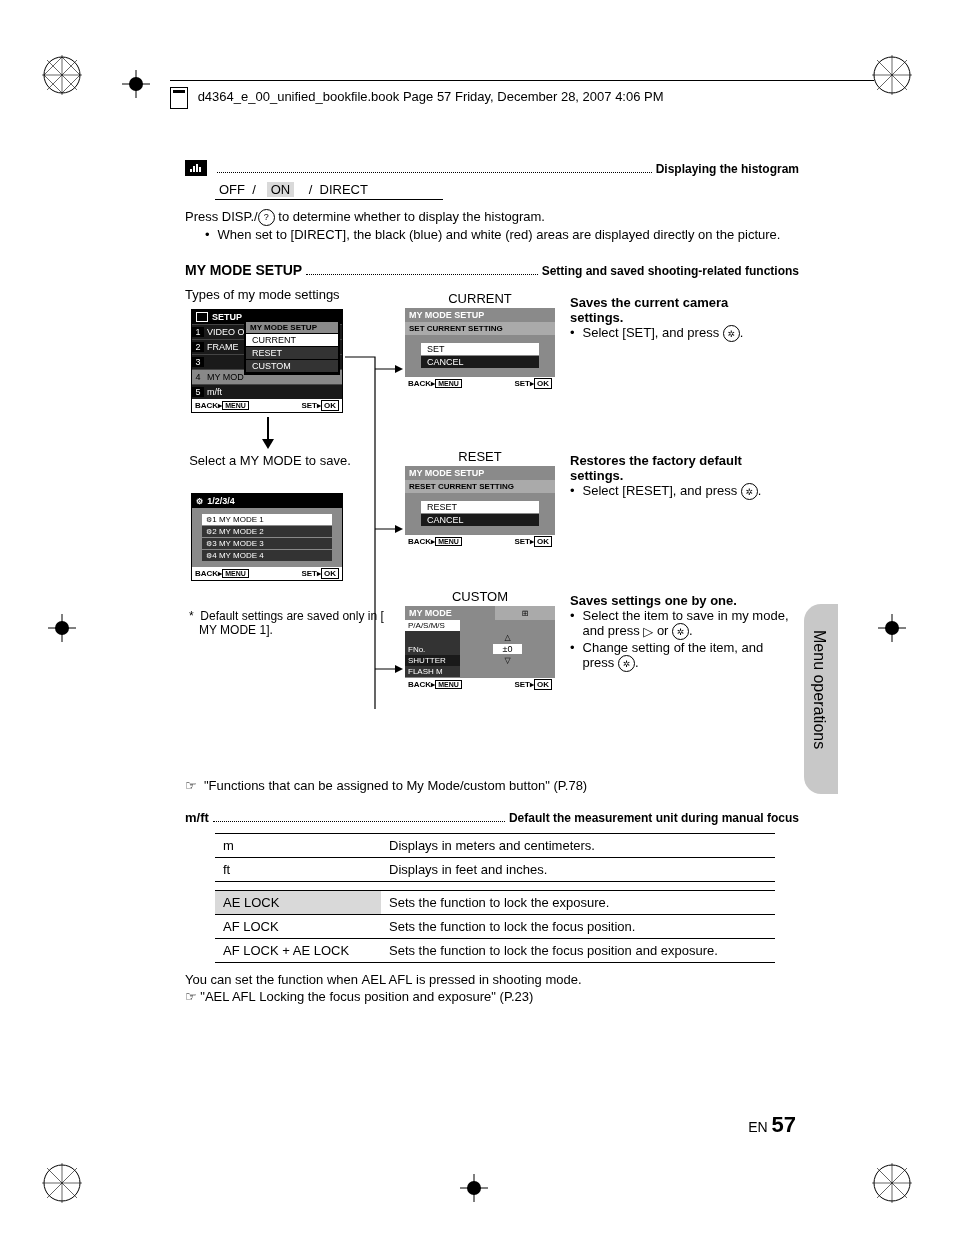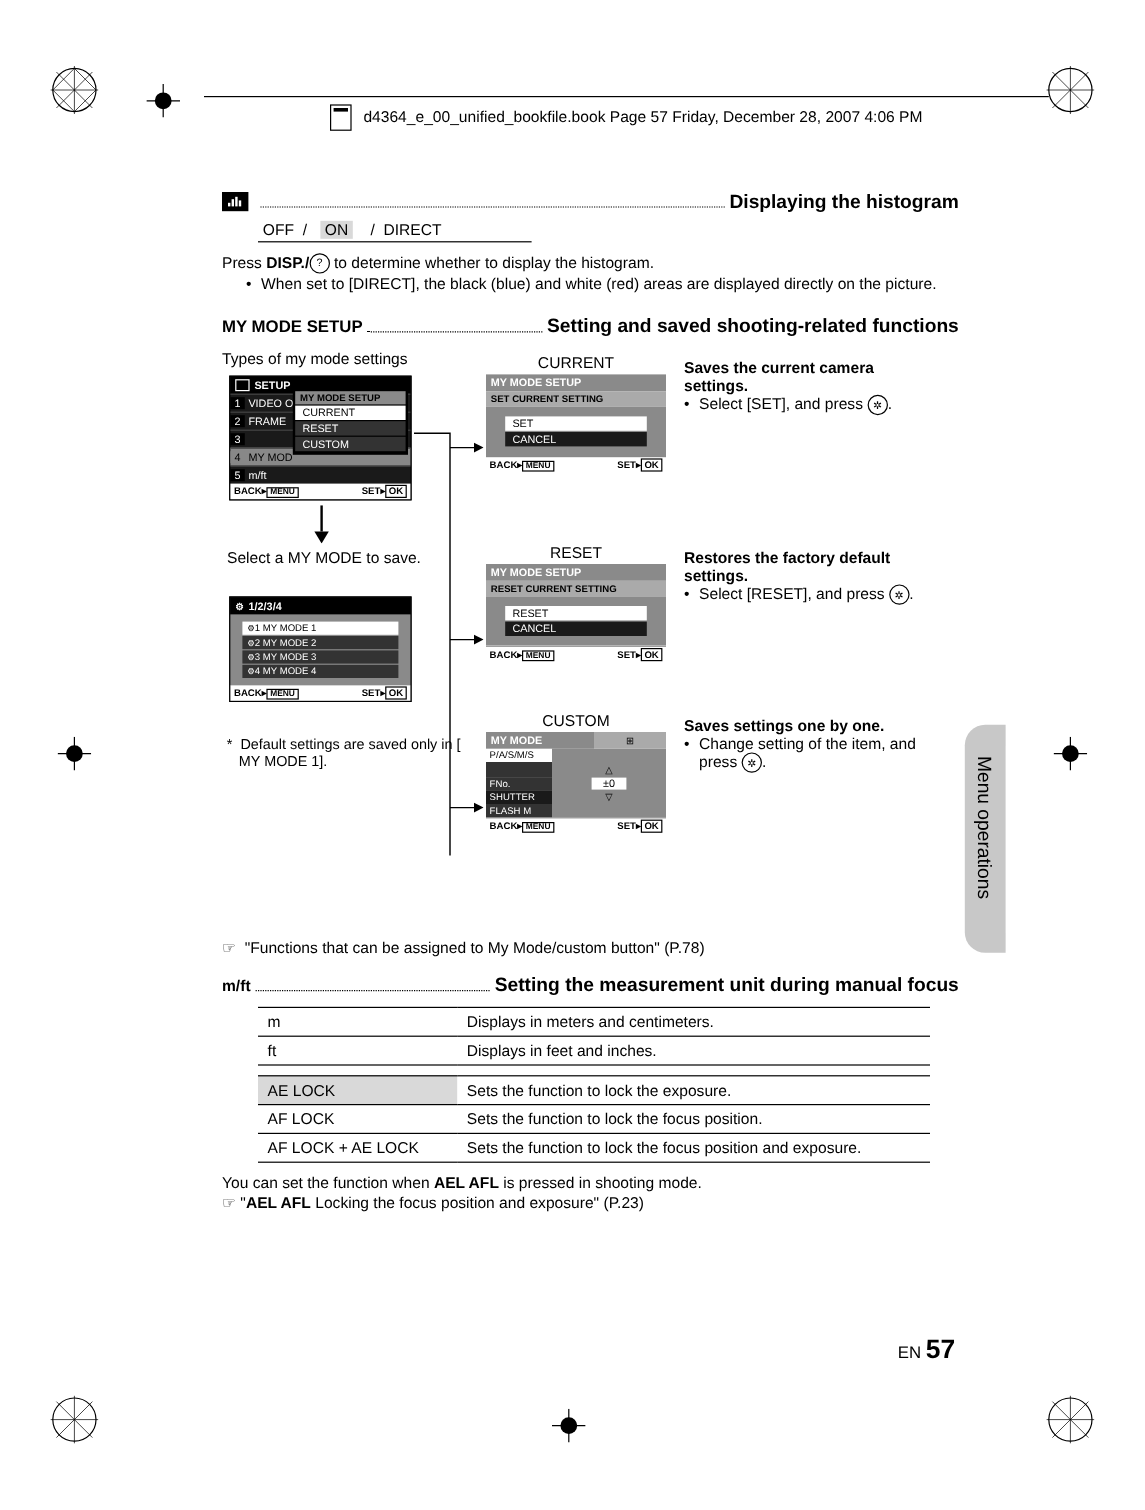--- a/index.html
+++ b/index.html
@@ -21,21 +21,20 @@
     height: 40px;
   }
   .header-line {
     position: absolute;
     left: 170px;
     top: 80px;
     right: 80px;
     border-top: 1px solid #000;
     padding-top: 6px;
     font-size: 13px;
-    text-align: center;
   }
   .content {
     position: absolute;
     left: 185px;
     right: 155px;
     top: 160px;
   }
   .section-line {
     display: flex;
     align-items: baseline;
@@ -54,21 +53,21 @@
     font-size: 9px;
   }
   .dots {
     flex: 1;
     border-bottom: 1px dotted #000;
     margin: 0 4px;
     height: 12px;
   }
   .section-title-right {
     font-weight: bold;
-    font-size: 16px;
+    font-size: 12px;
   }
   .option-box {
     margin-left: 30px;
     border-bottom: 1px solid #000;
     display: inline-block;
     padding: 2px 4px;
     min-width: 220px;
     font-size: 13px;
   }
   .option-highlight {
@@ -87,21 +86,21 @@
   .bullet::before {
     content: "•";
     margin-right: 8px;
   }
   .bold-upper {
     font-weight: bold;
     font-size: 14px;
     text-transform: uppercase;
   }
   .heavy {
-    font-weight: 700;
+    font-weight: 400;
     font-family: Arial Black, Arial, sans-serif;
   }
   .circled {
     display: inline-flex;
     width: 15px;
     height: 15px;
     border: 1px solid #000;
     border-radius: 50%;
     align-items: center;
     justify-content: center;
@@ -533,36 +532,39 @@
           </div>
           <div class="ss-foot">
             <span><span>BACK</span>▸<span class="menu-box">MENU</span></span>
             <span><span>SET</span>▸<span class="ok-box">OK</span></span>
           </div>
         </div>
       </div>
       <div style="position:absolute; left:385px; top:284px; width:220px; font-size:13px">
         <div style="font-weight:bold">Saves settings one by one.</div>
         <div class="bullet" style="margin-left:0">
+            <span><span>Select the item to save in my mode, and press </span><span style="display:inline-block;vertical-align:middle">▷</span><span> or </span><span class="circled">✲</span>.</span>
+          </div>
+        <div class="bullet" style="margin-left:0">
             <span><span>Change setting of the item, and press </span><span class="circled">✲</span>.</span>
           </div>
       </div>
 
     </div>
 
     <div class="body-text">
       <span>☞</span>&nbsp;
       <span>"Functions that can be assigned to My Mode/custom button" (P.78)</span>
     </div>
 
     
     <div class="section-line" style="margin-top:14px">
       <span style="font-weight:bold">m/ft</span>
       <span class="dots"></span>
-      <span class="section-title-right">Setting the measurement unit during manual focus</span>
+      <span class="section-title-right">Default the measurement unit during manual focus</span>
     </div>
     <table class="data" style="margin-top:8px">
       <tbody>
           <tr>
             <td>m</td>
             <td>Displays in meters and centimeters.</td>
           </tr>
       <tr>
             <td>ft</td>
             <td>Displays in feet and inches.</td>

